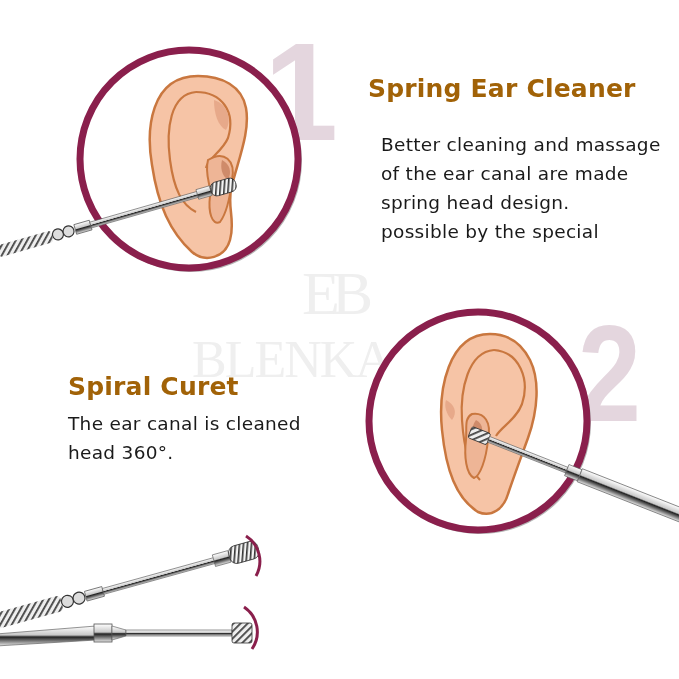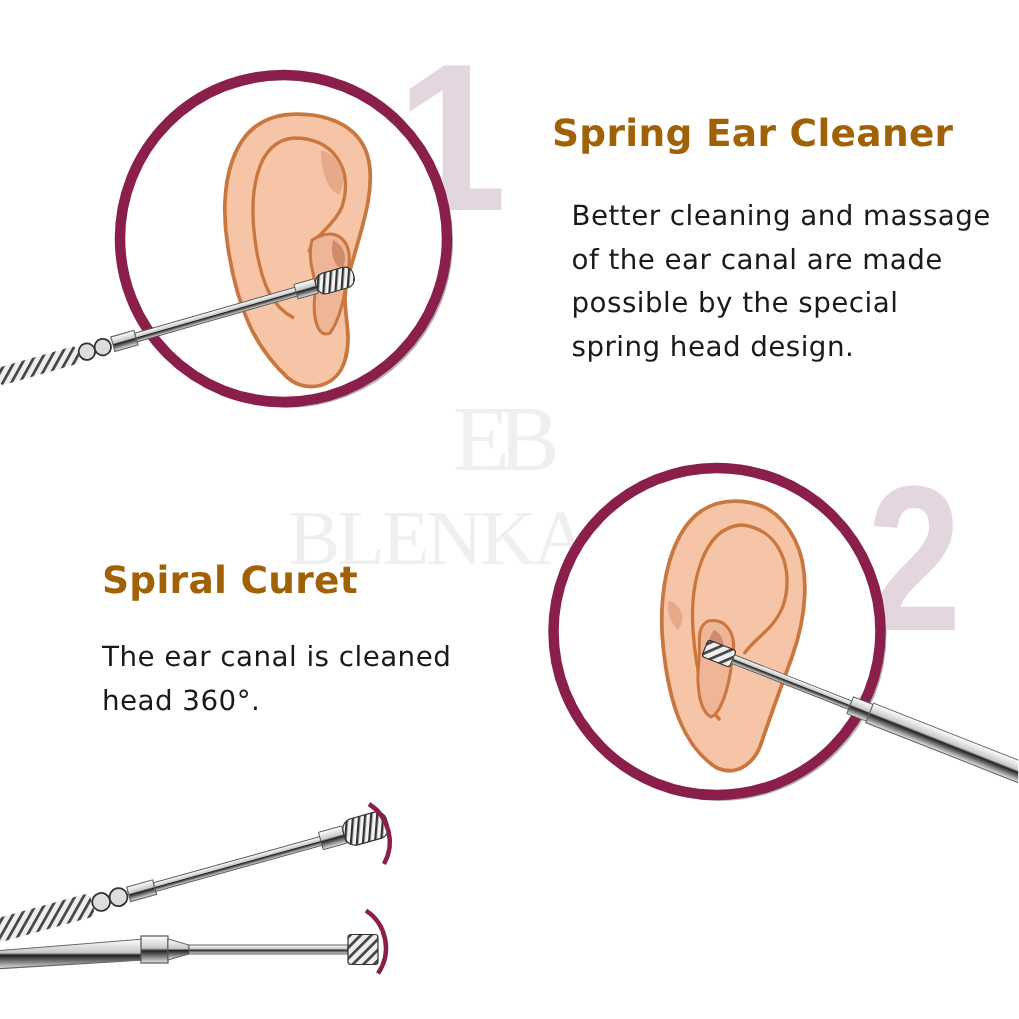--- a/index.html
+++ b/index.html
@@ -106,21 +106,21 @@
 
     <path d="M246 536 A30 30 0 0 1 256 576" fill="none" stroke="#8a1f4c" stroke-width="3"></path>
     <path d="M244 607 A30 30 0 0 1 252 649" fill="none" stroke="#8a1f4c" stroke-width="3"></path>
   </g>
 </svg>
 
 <div class="heading" style="left:368px; top:74px;">Spring Ear Cleaner</div>
 <div class="para" style="left:368px; top:130px;margin-left:13px;">
   <span>Better cleaning and massage</span>
   <span>of the ear canal are made</span>
+  <span>spring head design.</span>
   <span>possible by the special</span>
-  <span>spring head design.</span>
 </div>
 
 <div class="heading" style="left:68px; top:372px;">Spiral Curet</div>
-<div class="para" style="left:68px; top:424px;">
+<div class="para" style="left:68px; top:409px;">
   <span>The ear canal is cleaned</span>
   <span>head 360°.</span>
 </div>
 
 </body></html>

